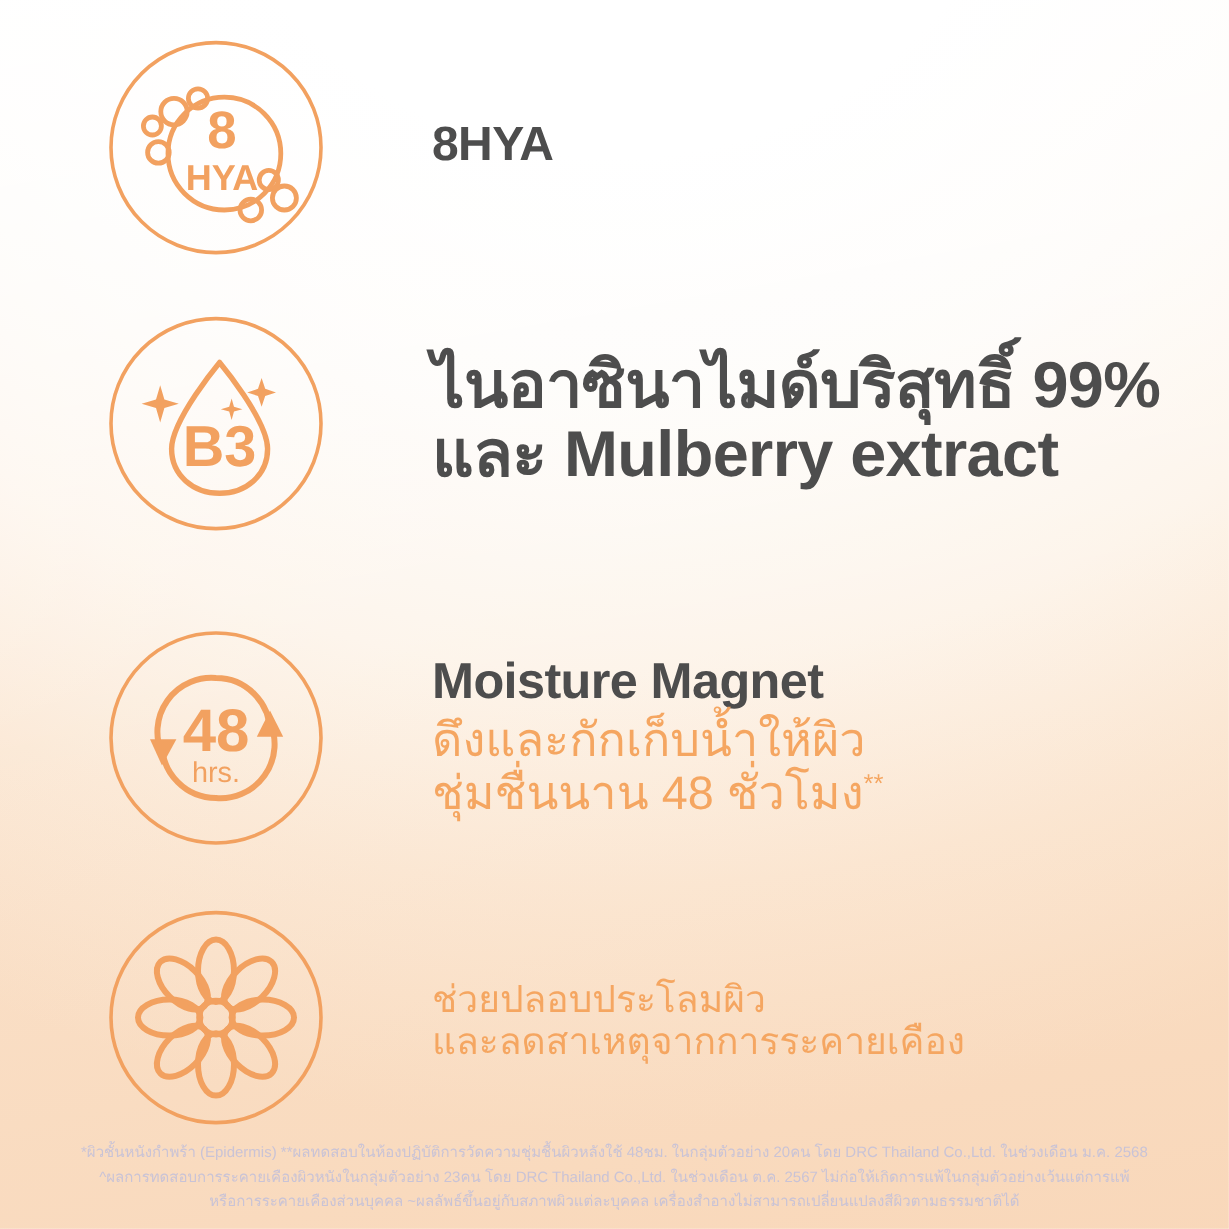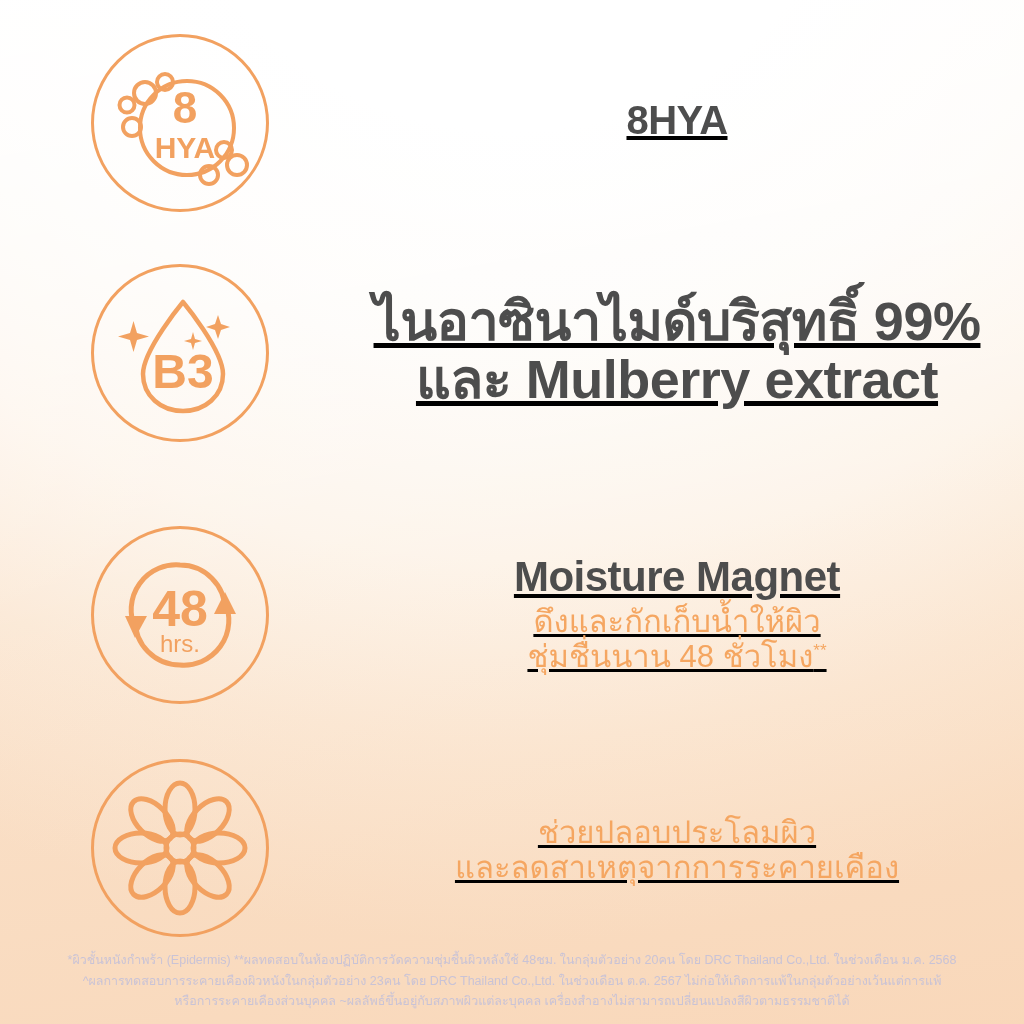--- a/index.html
+++ b/index.html
@@ -45,23 +45,21 @@
   }
   .icon-col {
     width: 360px;
     display: flex;
     justify-content: center;
     align-items: center;
     flex: 0 0 360px;
   }
   .text-col {
     flex: 1 1 auto;
-    text-align: center;
     padding-right: 30px;
-    text-decoration: underline;
   }
 
   .circle-icon {
     width: 178px;
     height: 178px;
     border-radius: 50%;
     border: 3px solid #f2a160;
     display: flex;
     align-items: center;
     justify-content: center;
@@ -89,21 +87,21 @@
   #f1 .sub-orange { font-size: 33px; }
 
   
   #f2 { top: 250px; height: 205px; }
   #f2 .headline-dark { font-size: 54px; }
   #f2 .sub-orange { font-size: 31px; margin-top: 10px; }
 
   
   #f3 { top: 512px; height: 205px; }
   #f3 .headline-dark { font-size: 42px; }
-  #f3 .sub-orange { font-size: 31px; margin-top: 6px; }
+  #f3 .sub-orange { font-size: 39px; margin-top: 6px; }
 
   
   #f4 { top: 745px; height: 205px; }
   #f4 .headline-dark { font-size: 42px; }
   #f4 .sub-orange { font-size: 31px; margin-top: 6px; }
 
   .sup {
     font-size: 0.55em;
     vertical-align: super;
     line-height: 0;

